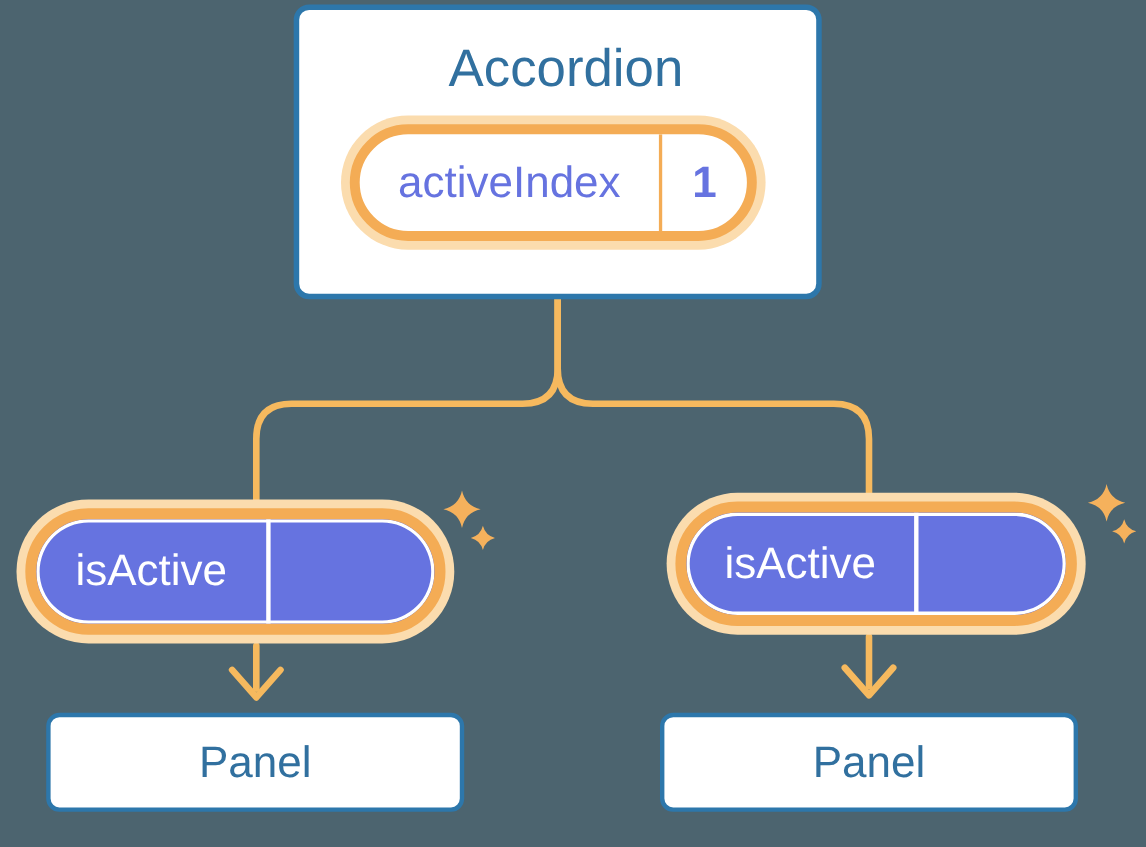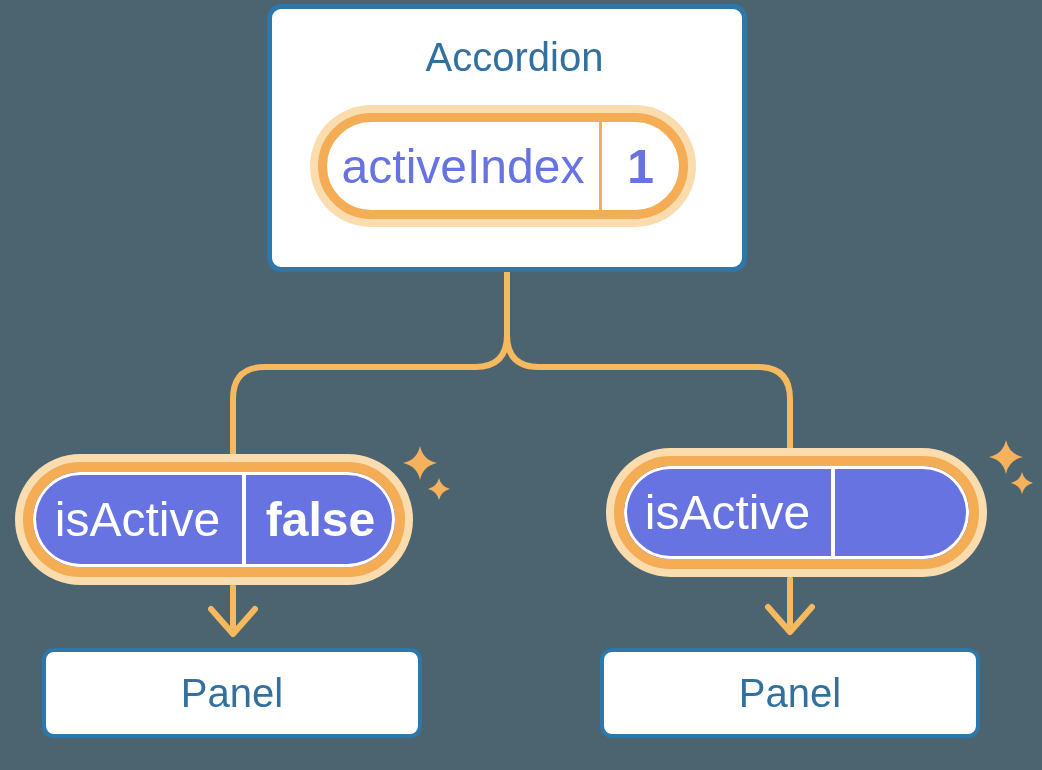--- a/index.html
+++ b/index.html
@@ -29,36 +29,36 @@
 
   .component-box{
     position:absolute;
     background:var(--box-bg);
     border:5px solid var(--box-border);
     border-radius:14px;
   }
   .accordion-box{left:267px;top:4px;width:480px;height:268px;}
   .box-title{
     position:absolute;left:0;right:0;top:26px;
-    text-align:center;font-size:40px;font-weight:500;
+    text-align:center;font-size:48px;font-weight:500;
     color:var(--heading-text);
     margin-left:15px;
   }
 
   .pill{
     position:absolute;
     display:flex;align-items:stretch;
     border-radius:70px;
     border:9px solid var(--orange-ring);
     box-shadow:0 0 0 8px var(--orange-glow);
     overflow:hidden;
   }
   .pill .cell{
     display:flex;align-items:center;justify-content:center;
-    font-size:48px;
+    font-size:40px;
   }
   .pill-light{
     left:318px;top:113px;width:370px;height:106px;
     background:var(--box-bg);
   }
   .pill-light .cell{color:var(--purple);}
   .pill-light .divider{width:3px;background:var(--orange-ring);}
   .pill-light .cell-name{width:272px;}
   .pill-light .cell-value{flex:1;font-weight:700;}
 
@@ -124,21 +124,20 @@
 
   <div class="pill pill-light">
     <div class="cell cell-name">activeIndex</div>
     <div class="divider"></div>
     <div class="cell cell-value">1</div>
   </div>
 
   <div class="pill pill-purple pill-isactive-left">
     <div class="cell cell-name">isActive</div>
     <div class="divider"></div>
-    <div class="cell cell-value">false</div>
   </div>
 
   <div class="pill pill-purple pill-isactive-right">
     <div class="cell cell-name">isActive</div>
     <div class="divider"></div>
   </div>
 
   <div class="panel-box panel-left">Panel</div>
   <div class="panel-box panel-right">Panel</div>
 

